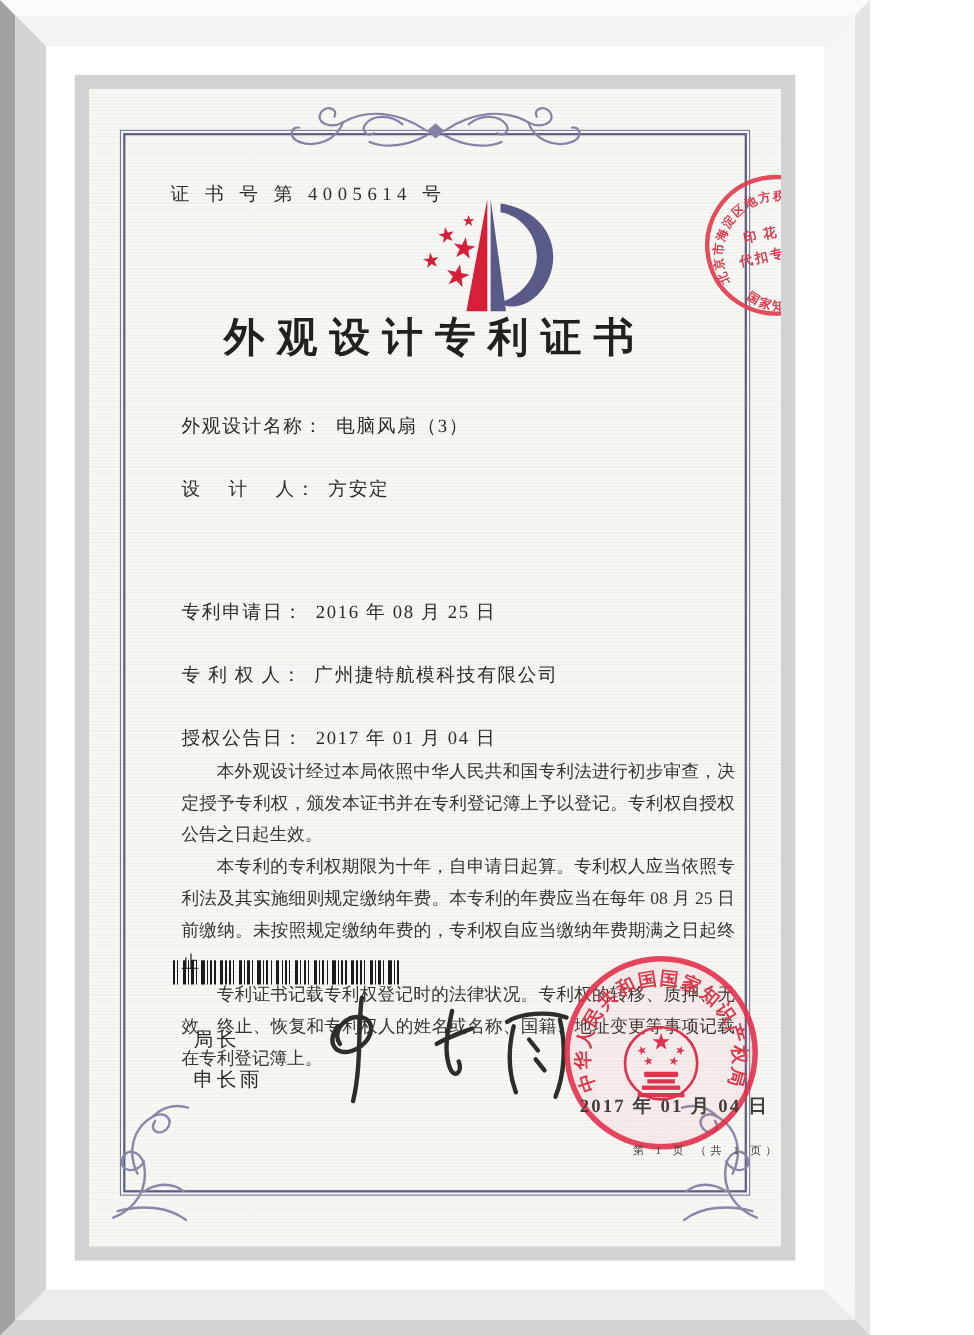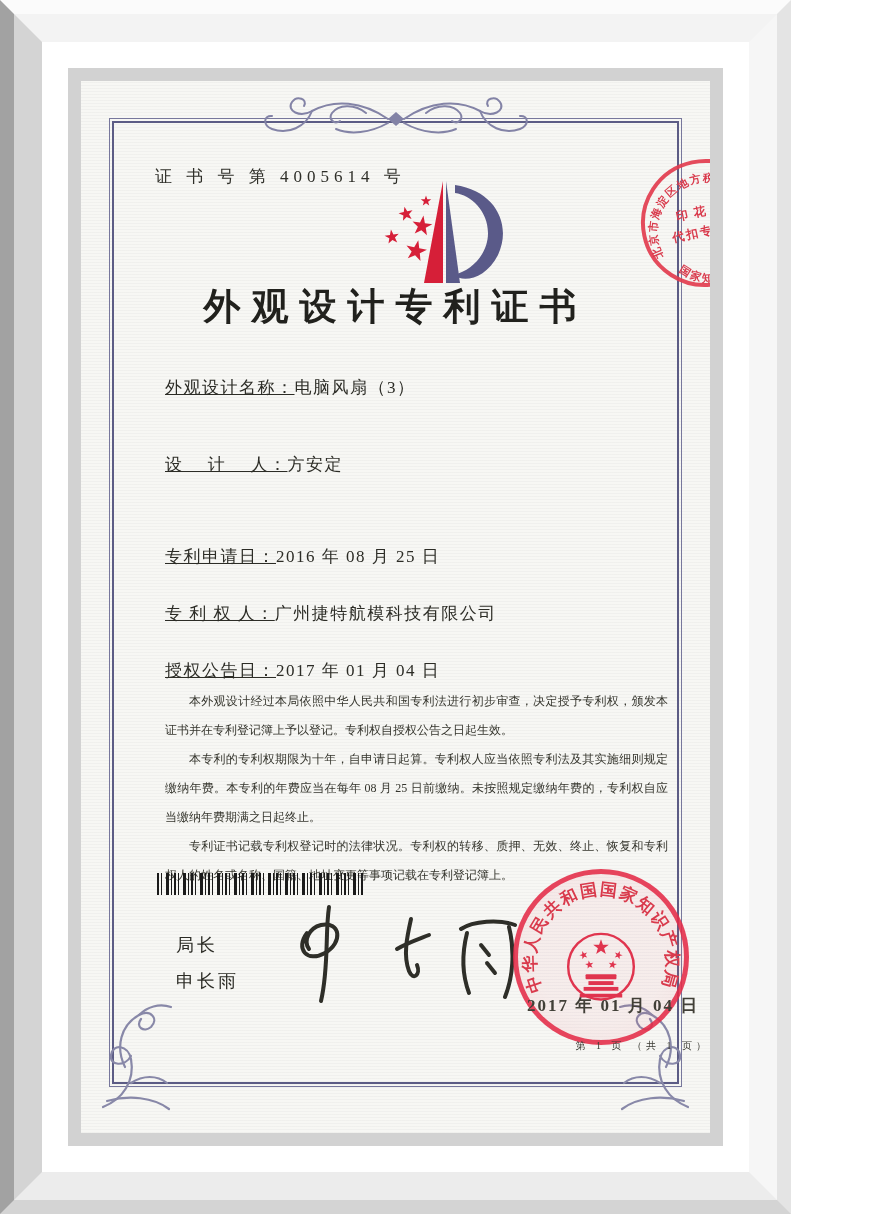--- a/index.html
+++ b/index.html
@@ -52,26 +52,26 @@
   .ornament-br{position:absolute;right:14px;bottom:22px;transform:scaleX(-1);}
 
   
   .cert-no{position:absolute;left:74px;top:84px;font-size:17px;letter-spacing:5px;color:#2e2e28;}
   .logo{position:absolute;left:279px;top:98px;}
   .title{
     position:absolute;left:0;top:201px;width:100%;text-align:center;
     font-size:37px;font-weight:700;letter-spacing:11px;color:#21211d;
   }
   .field{position:absolute;left:84px;font-size:17px;letter-spacing:1.5px;color:#2c2c26;white-space:nowrap;}
-  .f0{top:295px;} .f1{top:372px;} .f2{top:409px;} .f3{top:464px;} .f4{top:521px;} .f5{top:578px;}
-  .field .lab{margin-right:0;text-decoration:underline;}
+  .f0{top:295px;} .f1{top:352px;} .f2{top:409px;} .f3{top:464px;} .f4{top:521px;} .f5{top:578px;}
+  .field .lab{margin-right:11px;}
 
   .body-text{
     position:absolute;left:84px;right:42px;top:606px;
-    font-size:12px;line-height:29px;text-align:justify;color:#35352d;
+    font-size:16px;line-height:29px;text-align:justify;color:#35352d;
   }
   .body-text p{margin:0;text-indent:2em;}
 
   .barcode{
     position:absolute;left:76px;top:792px;width:208px;height:22px;
     background:repeating-linear-gradient(90deg,
       #1a1a1a 0 2px, transparent 2px 4px,
       #1a1a1a 4px 5px, transparent 5px 9px,
       #1a1a1a 9px 12px, transparent 12px 14px,
       #1a1a1a 14px 15px, transparent 15px 17px);

